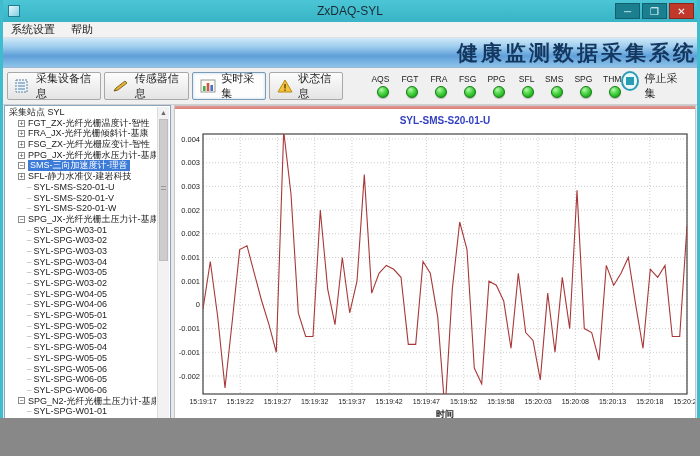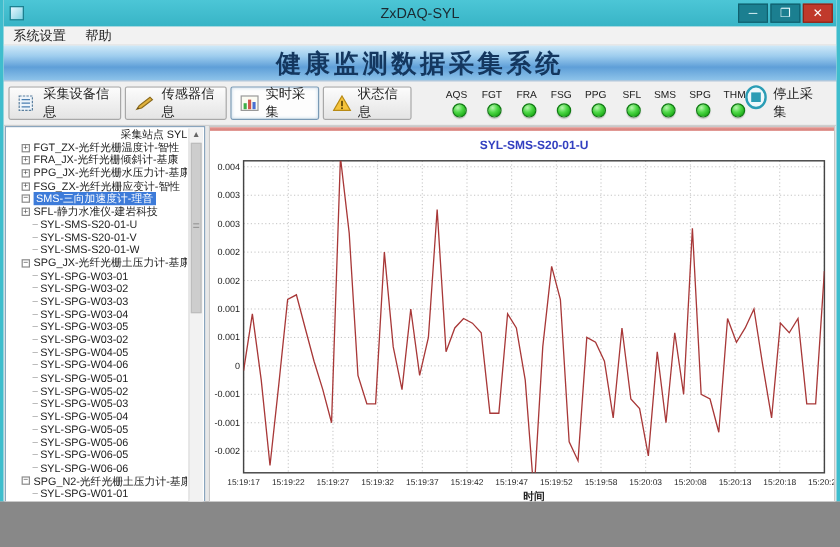--- a/index.html
+++ b/index.html
@@ -12,21 +12,21 @@
   .title-text{position:absolute;left:0;right:0;text-align:center;font-size:12px;color:#1b2b33;}
   .win-controls{margin-left:auto;display:flex;height:16px;margin-right:3px;z-index:2;}
   .win-btn{width:25px;height:16px;font-size:10px;line-height:15px;text-align:center;color:#eafcff;
     background:#1b7f90;border:1px solid #10606e;margin-left:2px;cursor:default;}
   .win-btn.close{background:#c0392b;border-color:#8e2417;color:#fff;}
   
   .menubar{height:16px;background:#f2f2f2;display:flex;align-items:center;border-bottom:1px solid #e0e0e0;}
   .menu-item{font-size:11px;color:#222;padding:0 8px;}
   
   .banner{height:30px;background:linear-gradient(180deg,#cfe9f8 0%,#9ecdee 30%,#5f9fd8 62%,#8ec4ea 100%);
-    display:flex;align-items:center;justify-content:center;border-bottom:1px solid #9ab8d2;}
+    display:flex;align-items:center;justify-content:flex-end;border-bottom:1px solid #9ab8d2;}
   .banner-title{font-size:21px;font-weight:bold;color:#14375f;letter-spacing:3px;}
   
   .toolbar{height:37px;background:#f0f0f0;border-bottom:1px solid #cfcfcf;display:flex;align-items:center;padding:0 4px;}
   .tb-btn{height:28px;display:flex;align-items:center;gap:5px;padding:0 7px;margin-right:3px;font-size:11px;color:#222;
     background:linear-gradient(180deg,#fcfcfc,#e4e4e4);border:1px solid #a8a8a8;border-radius:2px;cursor:default;}
   .tb-btn.active{background:#fdfdfd;border:1px solid #7a9ab5;box-shadow:inset 0 0 3px #bcd3e6;}
   .tb-btn svg{display:block;}
   .channels{display:flex;margin-left:14px;}
   .led-item{width:29px;display:flex;flex-direction:column;align-items:flex-end;}
   .led-label{font-size:8.5px;color:#222;line-height:10px;}
@@ -172,38 +172,38 @@
       <span class="stop-icon">
           <span class="stop-square"></span>
         </span>
       <span class="stop-label">停止采集</span>
     </div>
   </div>
 
   <div class="main">
     <div class="tree-panel">
       <div class="tree-list">
-          <div class="tree-row" style="padding-left: 2px; justify-content: flex-end;">
+          <div class="tree-row" style="padding-left: 2px;">
             <span class="lbl">采集站点 SYL</span>
           </div>
           <div class="tree-row" style="padding-left: 11px;">
             <span class="toggle">+</span>
             <span class="lbl">FGT_ZX-光纤光栅温度计-智性</span>
           </div>
           <div class="tree-row" style="padding-left: 11px;">
             <span class="toggle">+</span>
             <span class="lbl">FRA_JX-光纤光栅倾斜计-基康</span>
           </div>
           <div class="tree-row" style="padding-left: 11px;">
             <span class="toggle">+</span>
+            <span class="lbl">FSG_ZX-光纤光栅应变计-智性</span>
+          </div>
+          <div class="tree-row" style="padding-left: 11px;">
+            <span class="toggle">+</span>
             <span class="lbl">PPG_JX-光纤光栅水压力计-基康</span>
-          </div>
-          <div class="tree-row" style="padding-left: 11px;">
-            <span class="toggle">+</span>
-            <span class="lbl">FSG_ZX-光纤光栅应变计-智性</span>
           </div>
           <div class="tree-row selected" style="padding-left: 11px;">
             <span class="toggle">−</span>
             <span class="lbl">SMS-三向加速度计-理音</span>
           </div>
           <div class="tree-row" style="padding-left: 11px;">
             <span class="toggle">+</span>
             <span class="lbl">SFL-静力水准仪-建岩科技</span>
           </div>
           <div class="tree-row" style="padding-left: 20px;">

